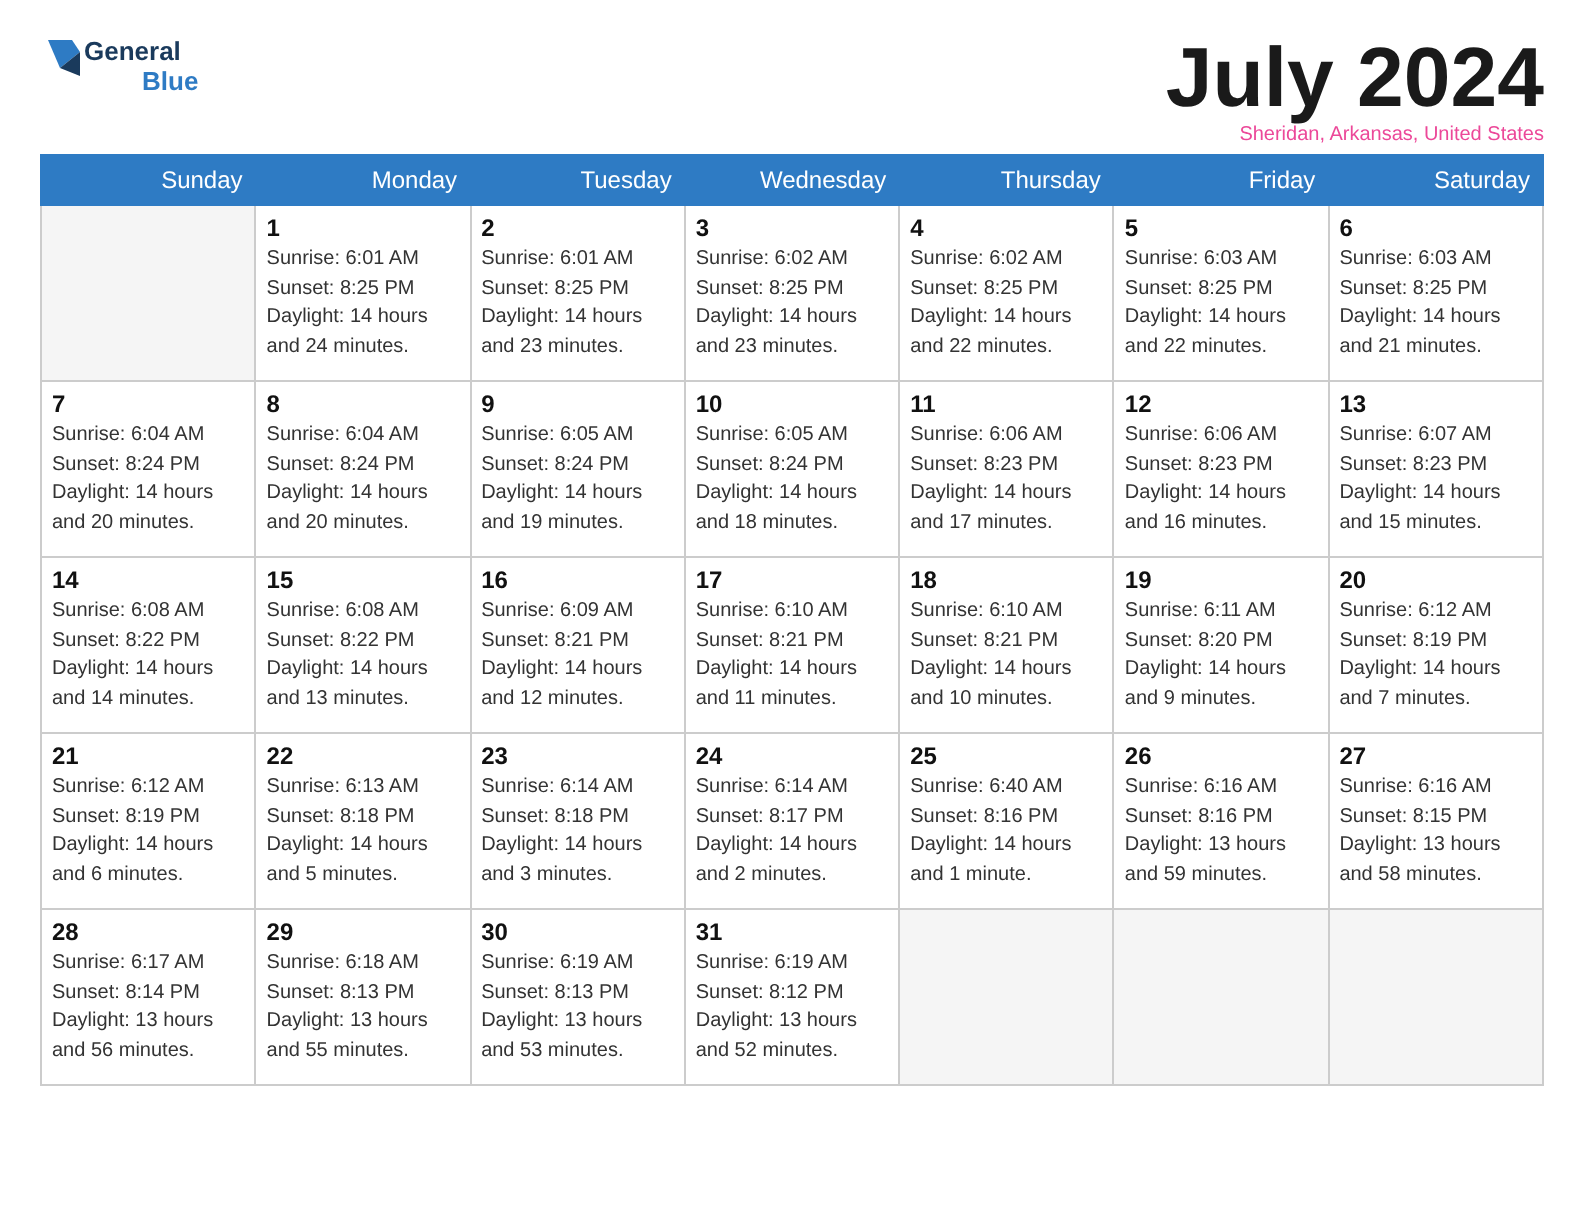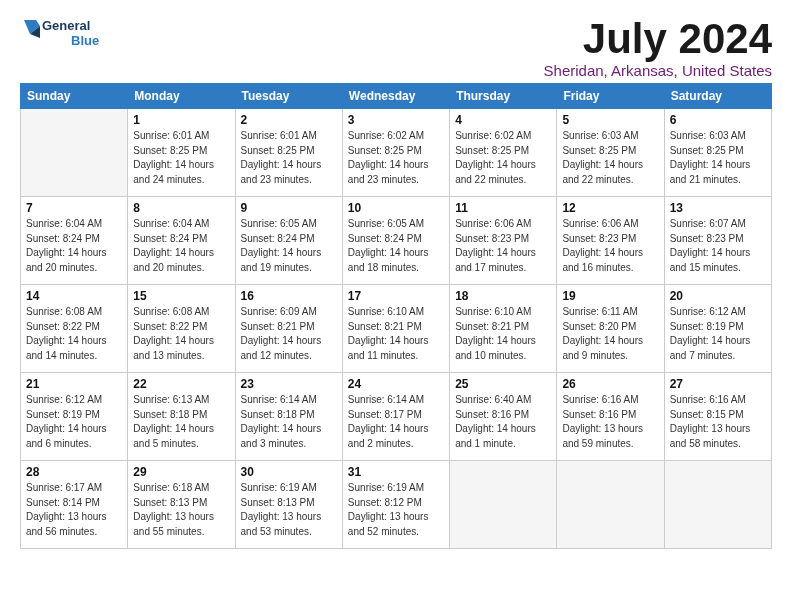--- a/index.html
+++ b/index.html
@@ -29,35 +29,35 @@
       text-align: right;
       margin-left: 40px;
     }
     .month-title {
       font-size: 42px;
       font-weight: bold;
       color: #1a1a1a;
       line-height: 1.1;
     }
     .location {
-      font-size: 15px;
-      color: #701a75;
+      font-size: 10px;
+      color: #ec4899;
     }
     .calendar {
       width: 100%;
       border-collapse: collapse;
       font-size: 10.5px;
     }
     .calendar th {
       background: #2e7bc4;
       color: #fff;
-      text-align: left;
+      text-align: right;
       padding: 5px 6px;
       font-size: 12px;
-      font-weight: bold;
+      font-weight: normal;
       border: 1px solid #2e7bc4;
     }
     .calendar td {
       vertical-align: top;
       border: 1px solid #ccc;
       padding: 4px 5px;
       width: calc(100% / 7);
       height: 88px;
       background: #fff;
     }

